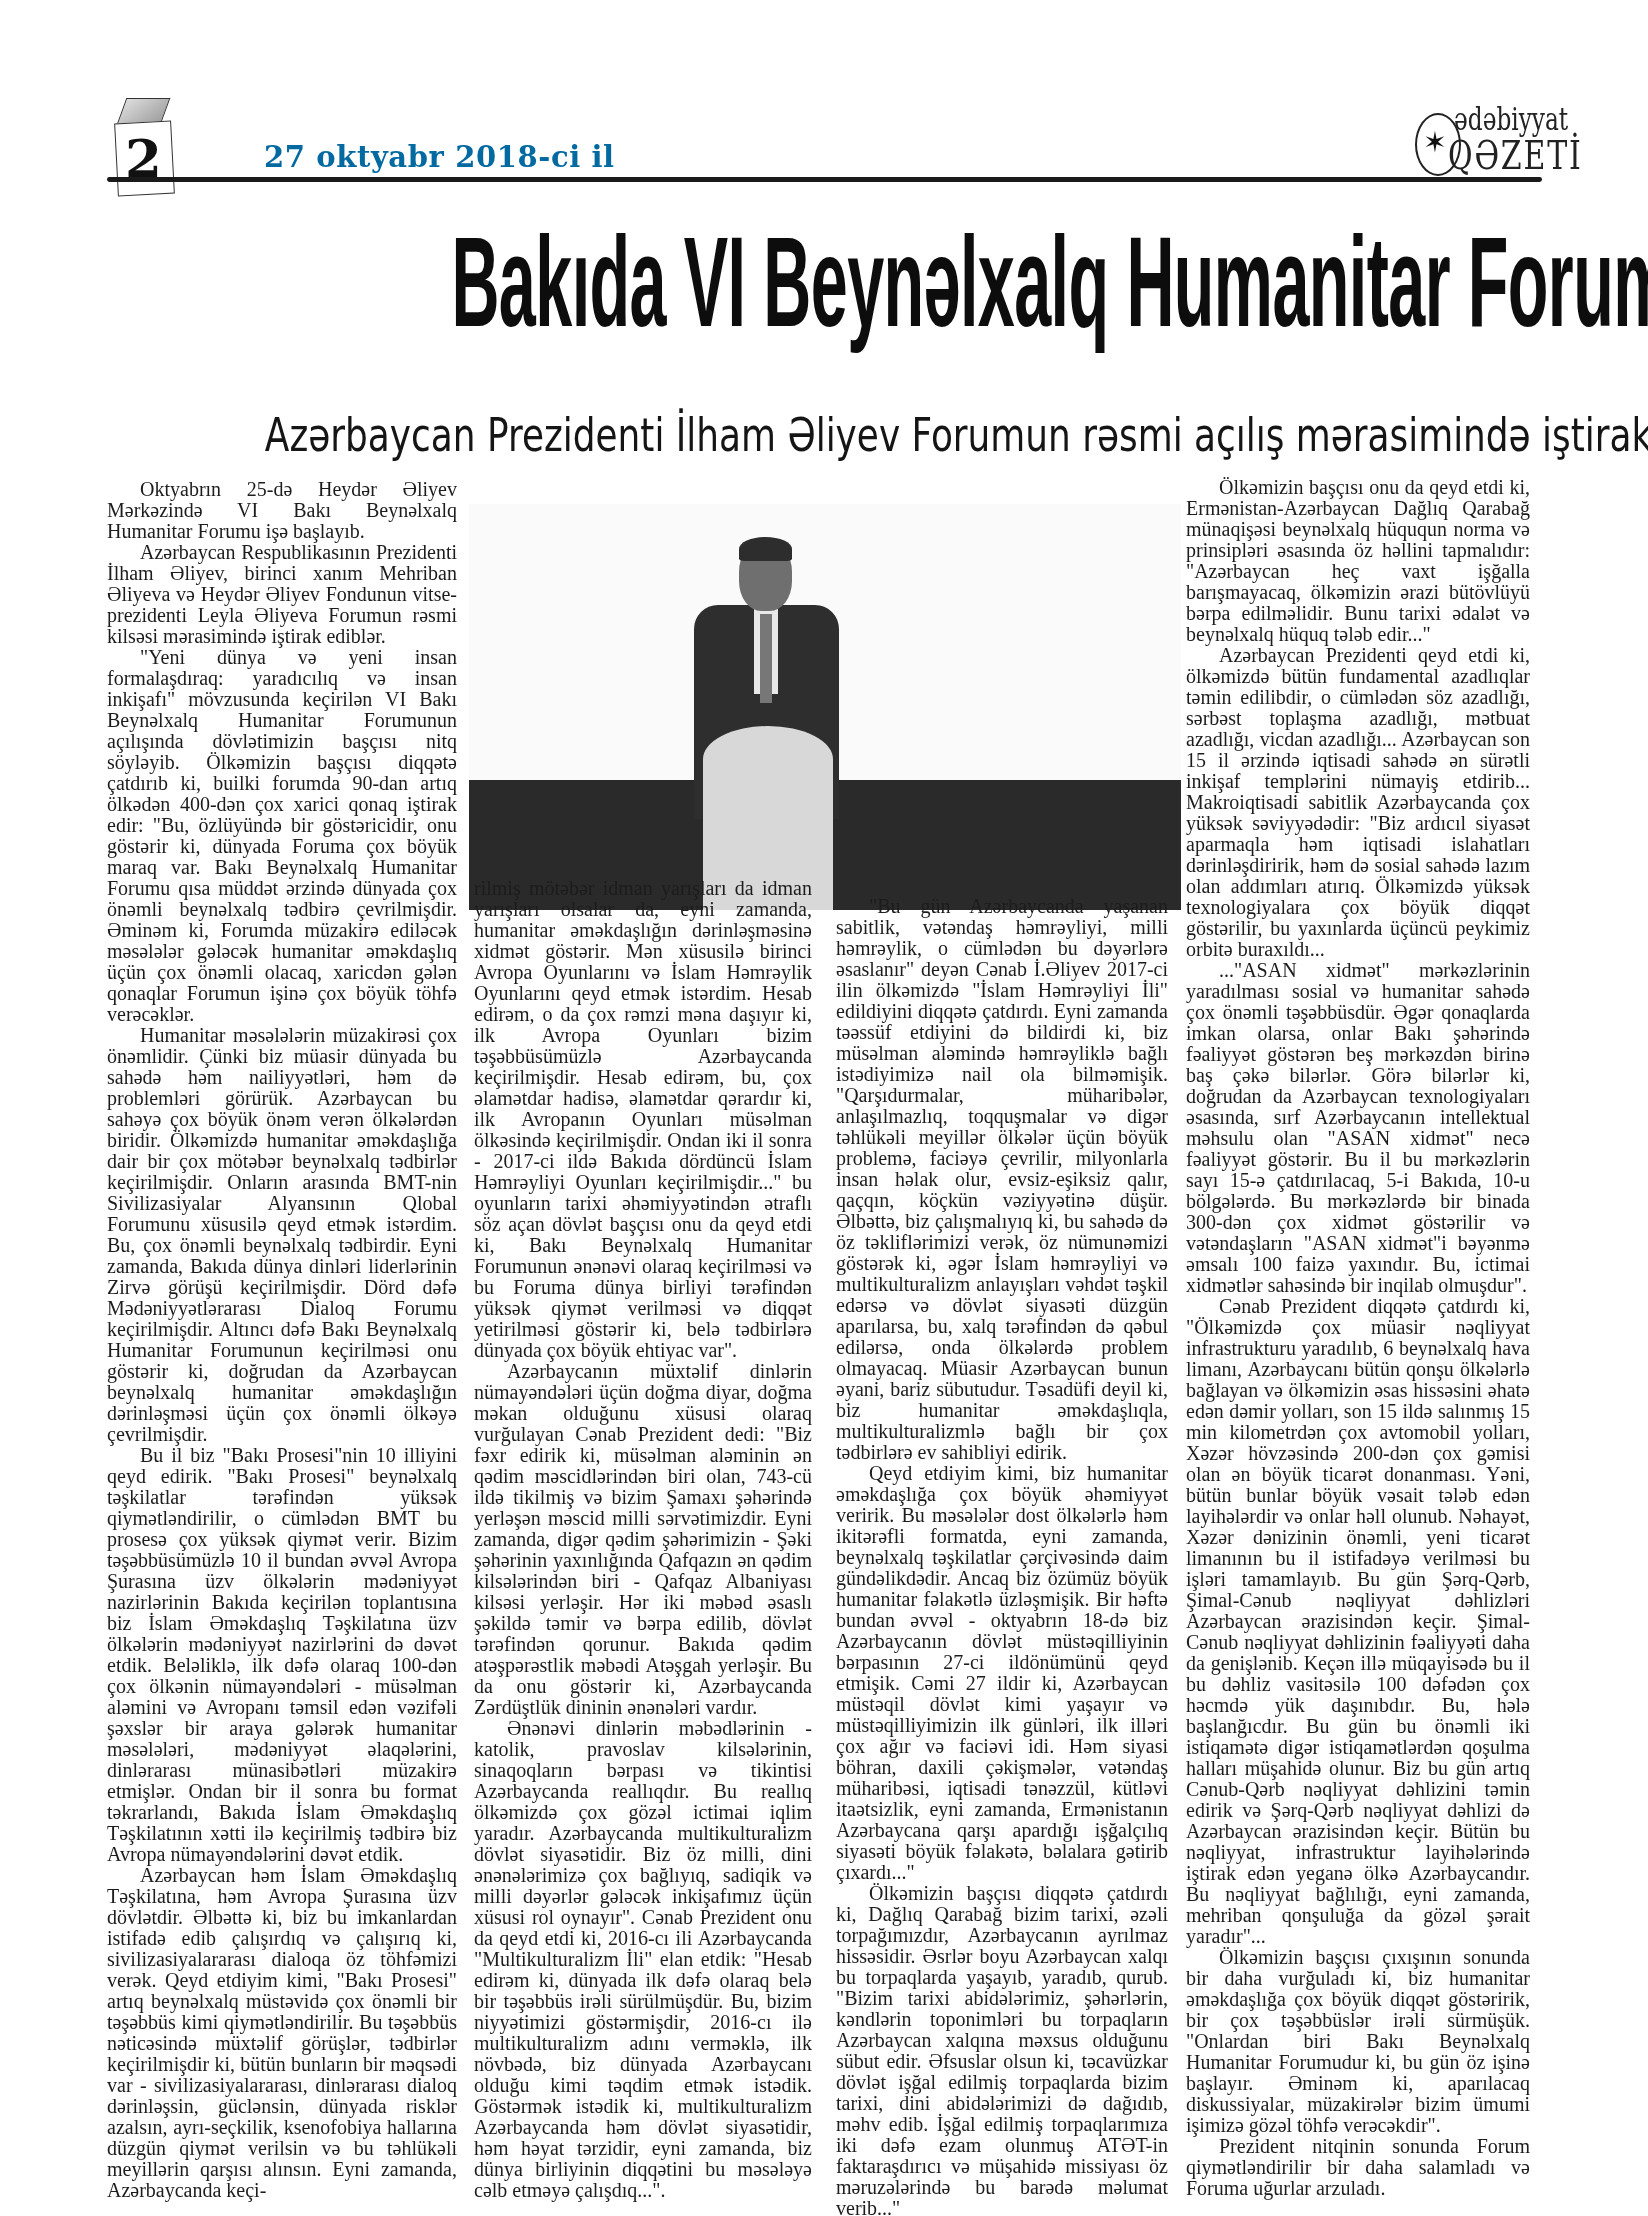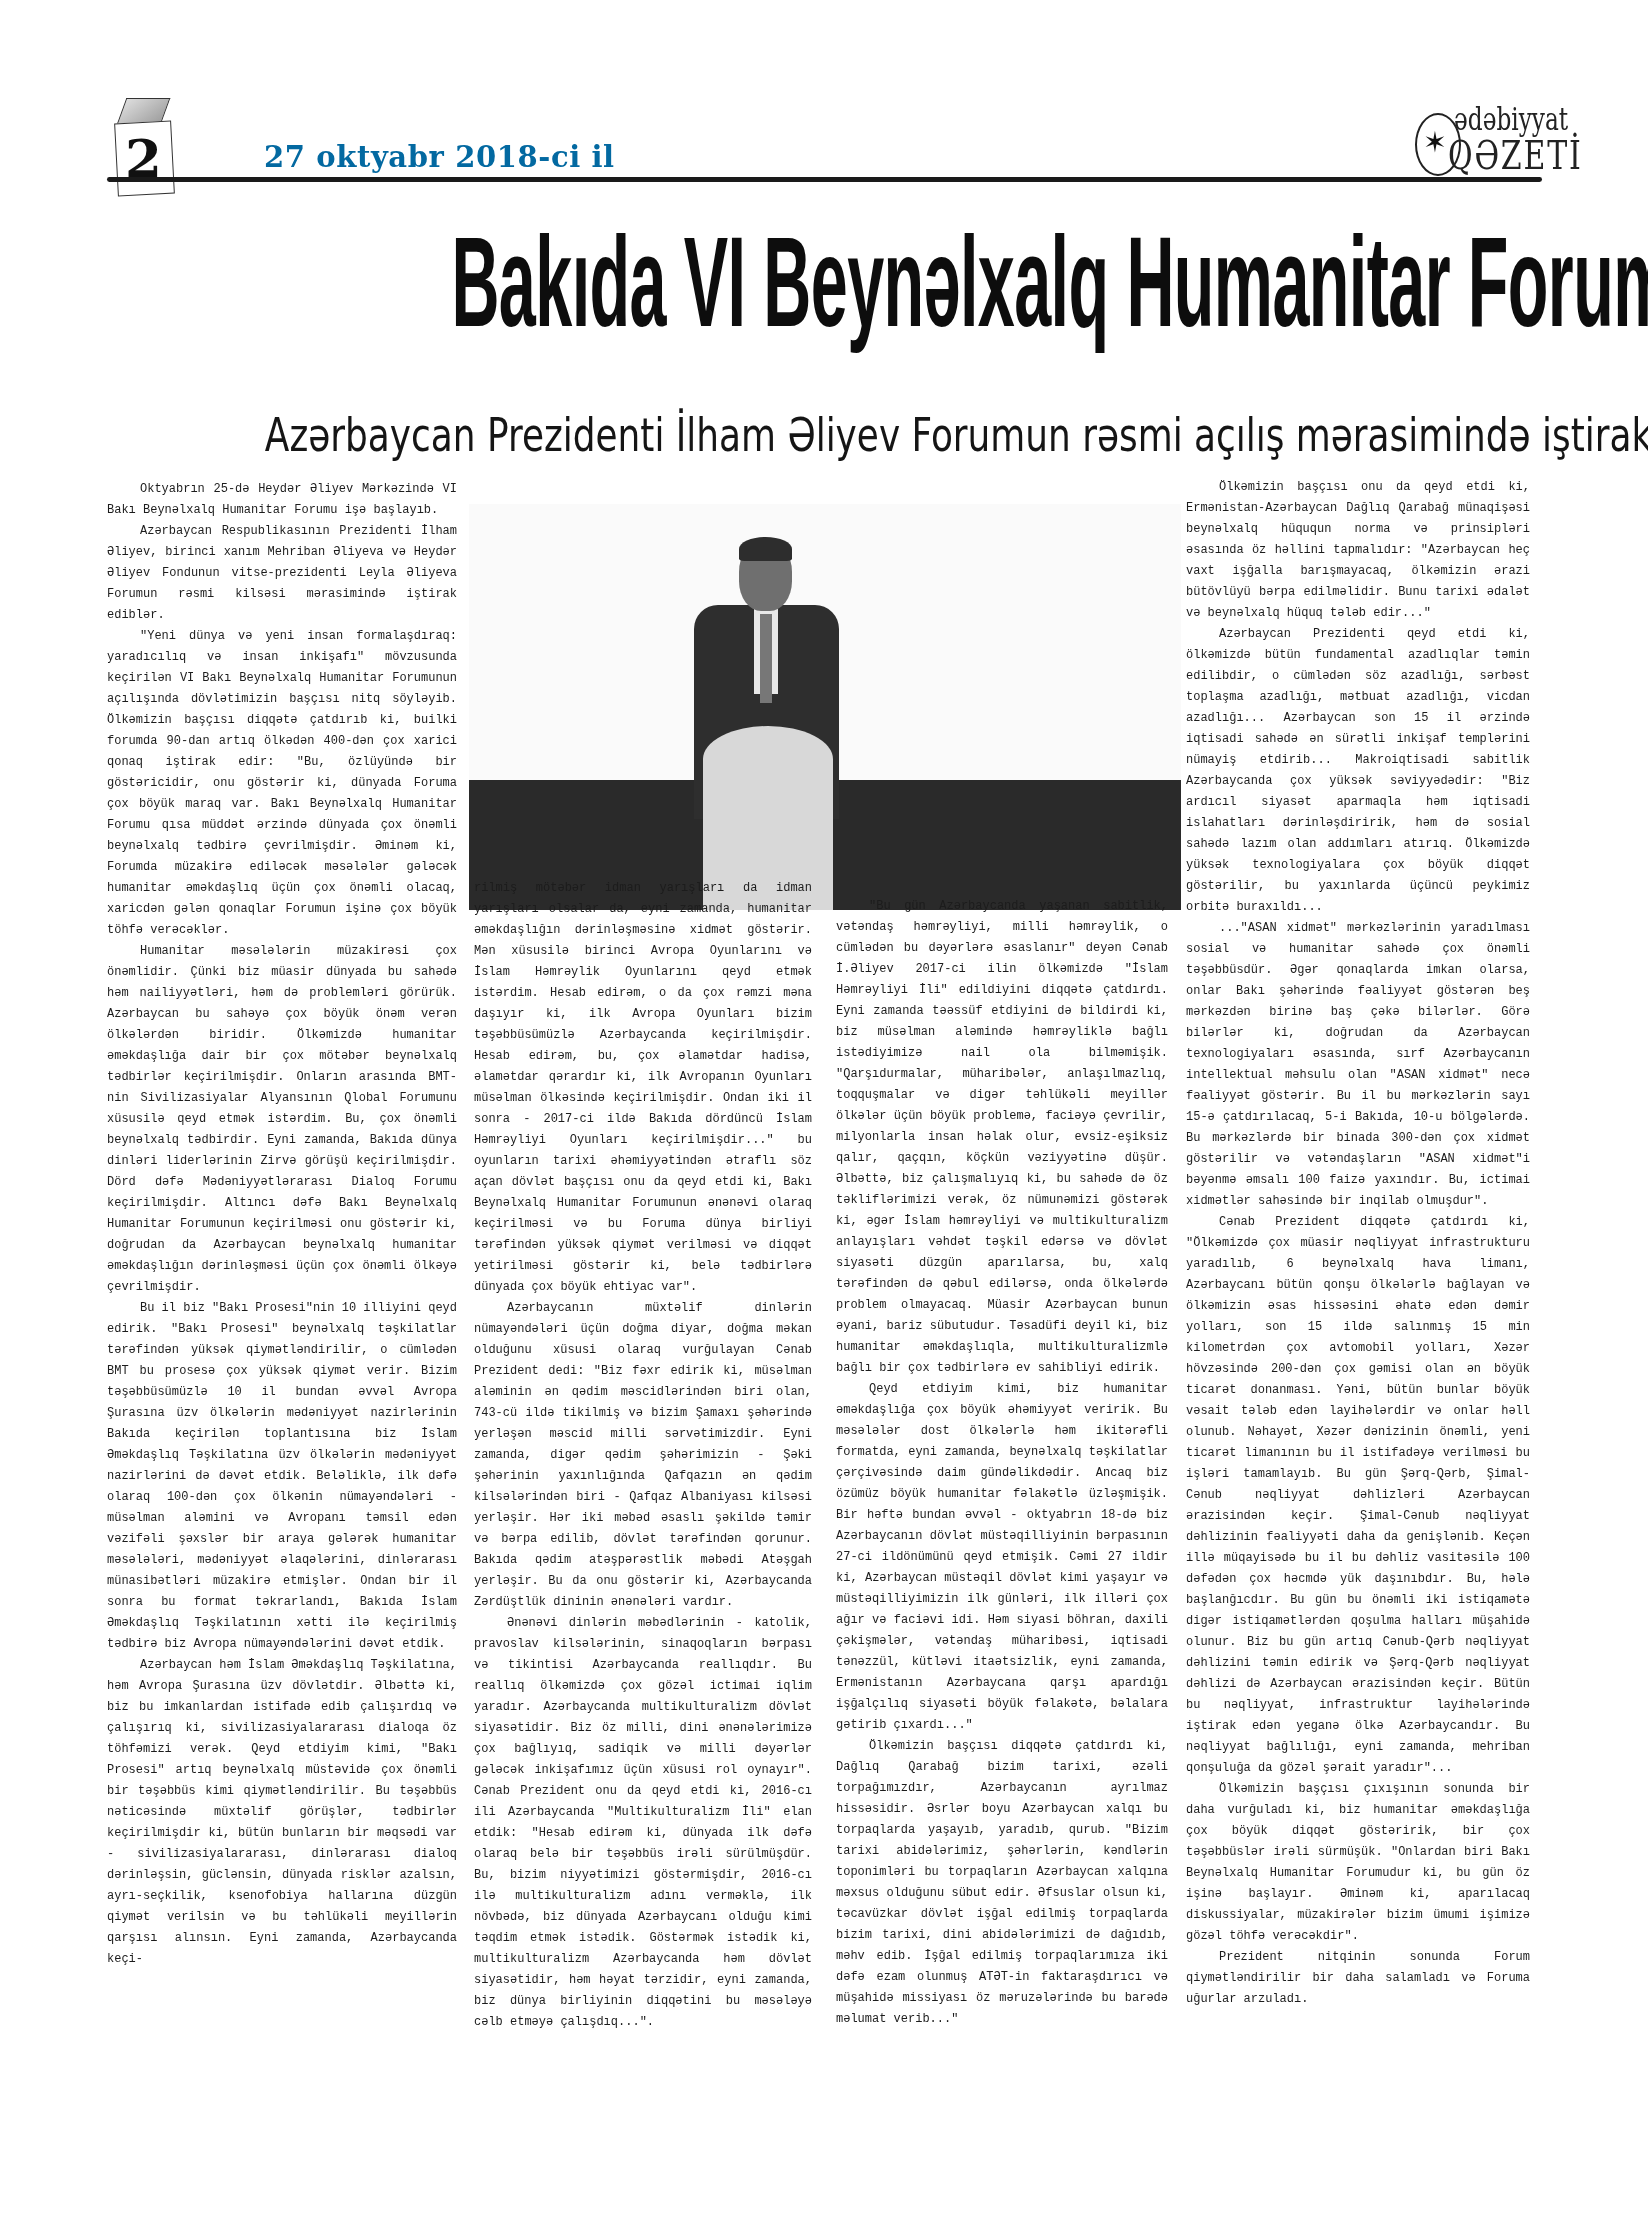--- a/index.html
+++ b/index.html
@@ -10,21 +10,21 @@
   .page-badge .num { position:absolute; left:0; top:31px; width:55px; text-align:center; font-family:"DejaVu Serif", serif; font-weight:bold; font-size:53px; line-height:59px; color:#111; }
   .date { position:absolute; left:228px; top:140px; font-family:"DejaVu Serif", serif; font-weight:bold; font-size:29px; letter-spacing:0.6px; color:#0369a1;margin-left:36px; }
   .logo { position:absolute; left:1415px; top:95px; width:142px; height:77px; }
   .logo .emblem { position:absolute; left:0; top:18px; width:42px; height:59px; border:2.4px solid #222; border-radius:50%; }
   .logo .emblem::after { content:"✶"; position:absolute; left:6px; top:10.7px; font-size:28.5px; color:#111; }
   .logo .top { position:absolute; left:39px; top:6px; font-family:"DejaVu Serif", serif; font-size:31px; color:#222; transform:scaleX(0.75); transform-origin:left; }
   .logo .bottom { position:absolute; left:33px; top:37px; font-family:"DejaVu Serif", serif; font-size:40px; color:#222; transform:scaleX(0.75); transform-origin:left; letter-spacing:2.4px; }
   .rule { position:absolute; left:107px; top:177px; width:1435px; height:5.3px; background:#1a1a1a; border-radius:2.4px; }
   .headline { position:absolute; left:107px; top:196px; width:1435px; text-align:center; font-family:"Liberation Sans", sans-serif; font-weight:bold; font-size:128px; line-height:172px; color:#0d0d0d; transform:scaleX(0.52); transform-origin:center; white-space:nowrap; letter-spacing:-1.2px; }
   .subtitle { position:absolute; left:107px; top:403px; width:1435px; text-align:center; font-family:"DejaVu Sans", sans-serif; font-size:46px; line-height:65px; color:#151515; transform:scaleX(0.78); transform-origin:center; white-space:nowrap; }
-  .col { position:absolute; font-family:Liberation Mono, monospace; font-size:12px; line-height:21px; text-align:justify; hyphens:manual; color:#1c1c1c; }
+  .col { position:absolute; font-family:Liberation Serif, serif; font-size:20px; line-height:21px; text-align:justify; hyphens:manual; color:#1c1c1c; }
   .col p { margin:0; text-indent:33px; }
   .col1 { left:107px; top:479px; width:350px; }
   .col2 { left:474px; top:878px; width:338px; }
   .col3 { left:836px; top:896px; width:332px; }
   .col4 { left:1186px; top:477px; width:344px; }
   .photo { position:absolute; left:469px; top:504px; width:712px; height:406px; background:#fafafa; overflow:hidden; }
   .photo .stage { position:absolute; left:0; top:276px; width:712px; height:130px; background:#2a2a2a; }
   .photo .person-head { position:absolute; left:270px; top:36px; width:53px; height:71px; background:#6f6f6f; border-radius:45% 45% 42% 42%; }
   .photo .hair { position:absolute; left:270px; top:33px; width:53px; height:24px; background:#2d2d2d; border-radius:50% 50% 10% 10%; }
   .photo .suit { position:absolute; left:225px; top:101px; width:145px; height:214px; background:#2e2e2e; border-radius:24px 24px 0 0; }

